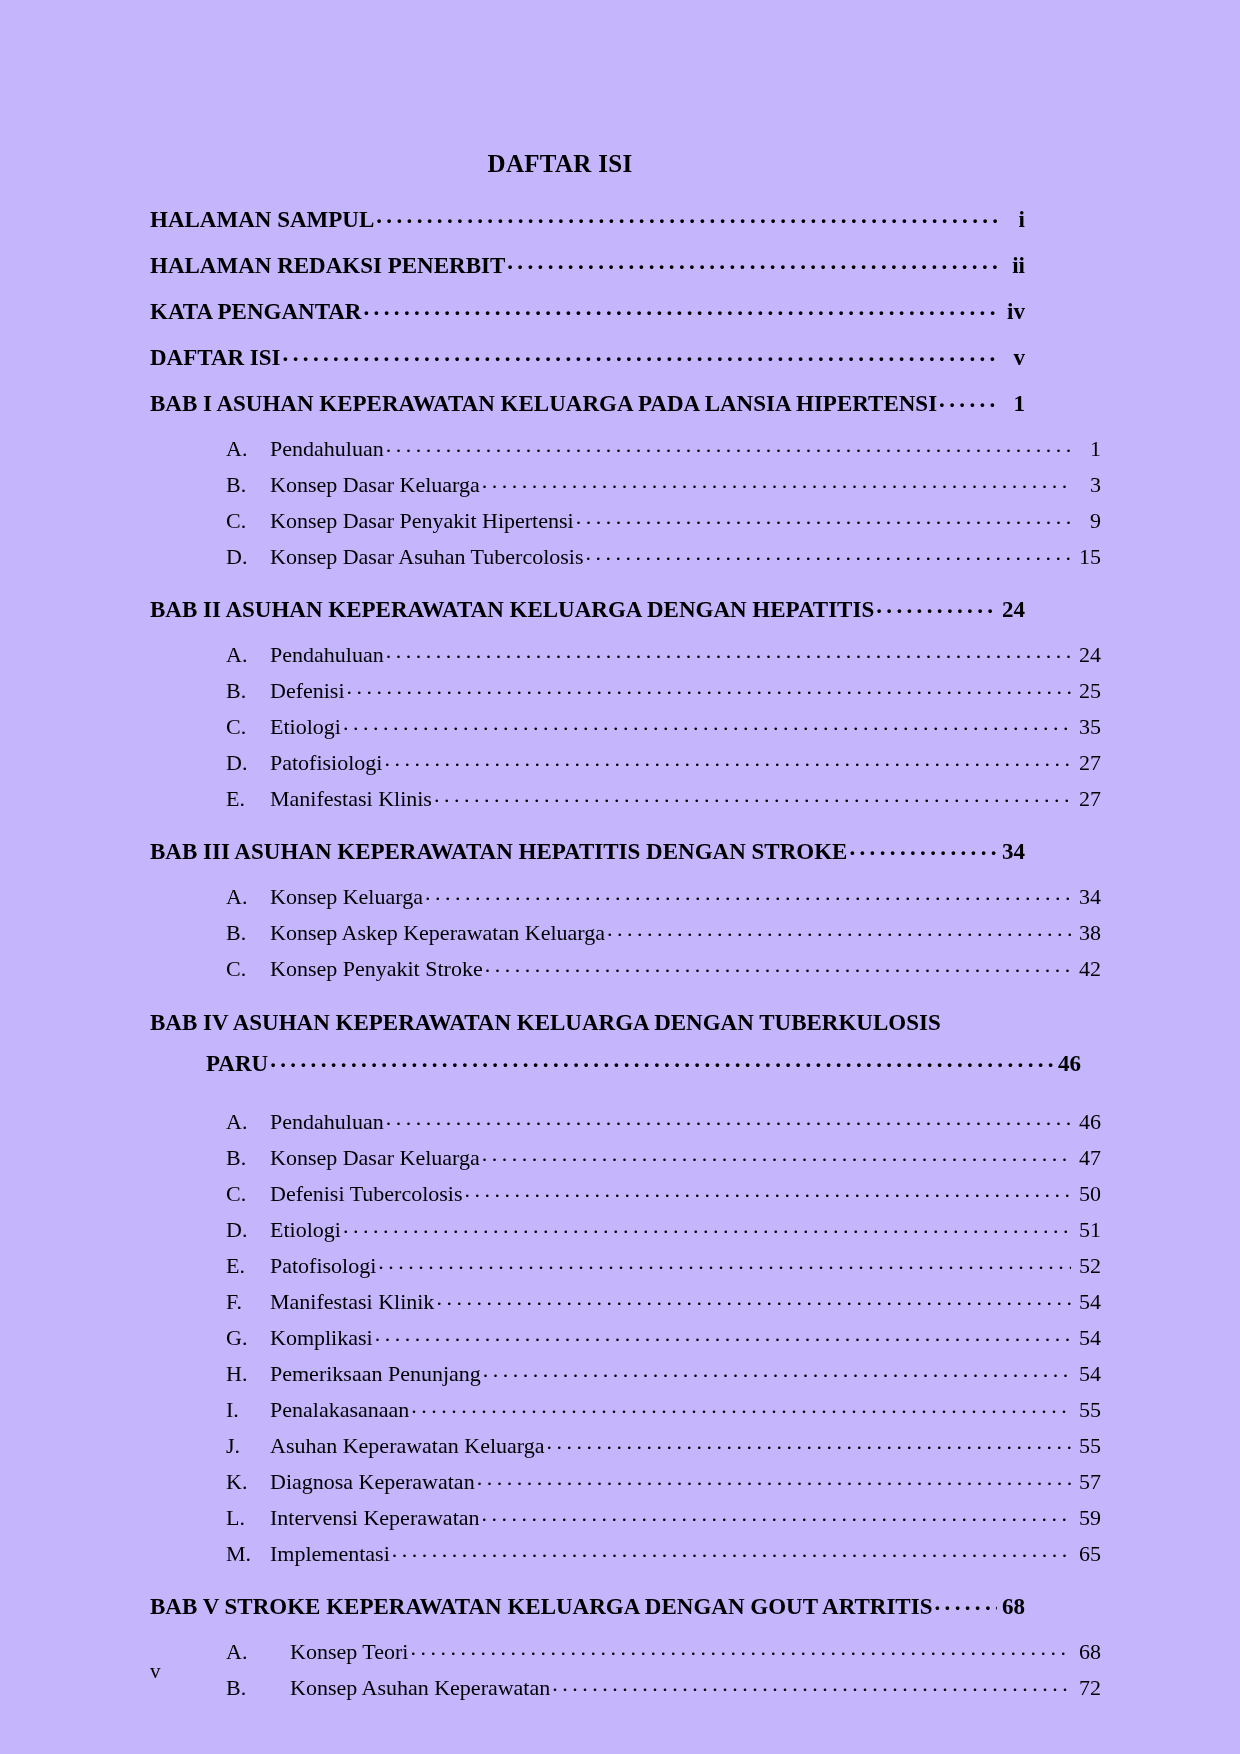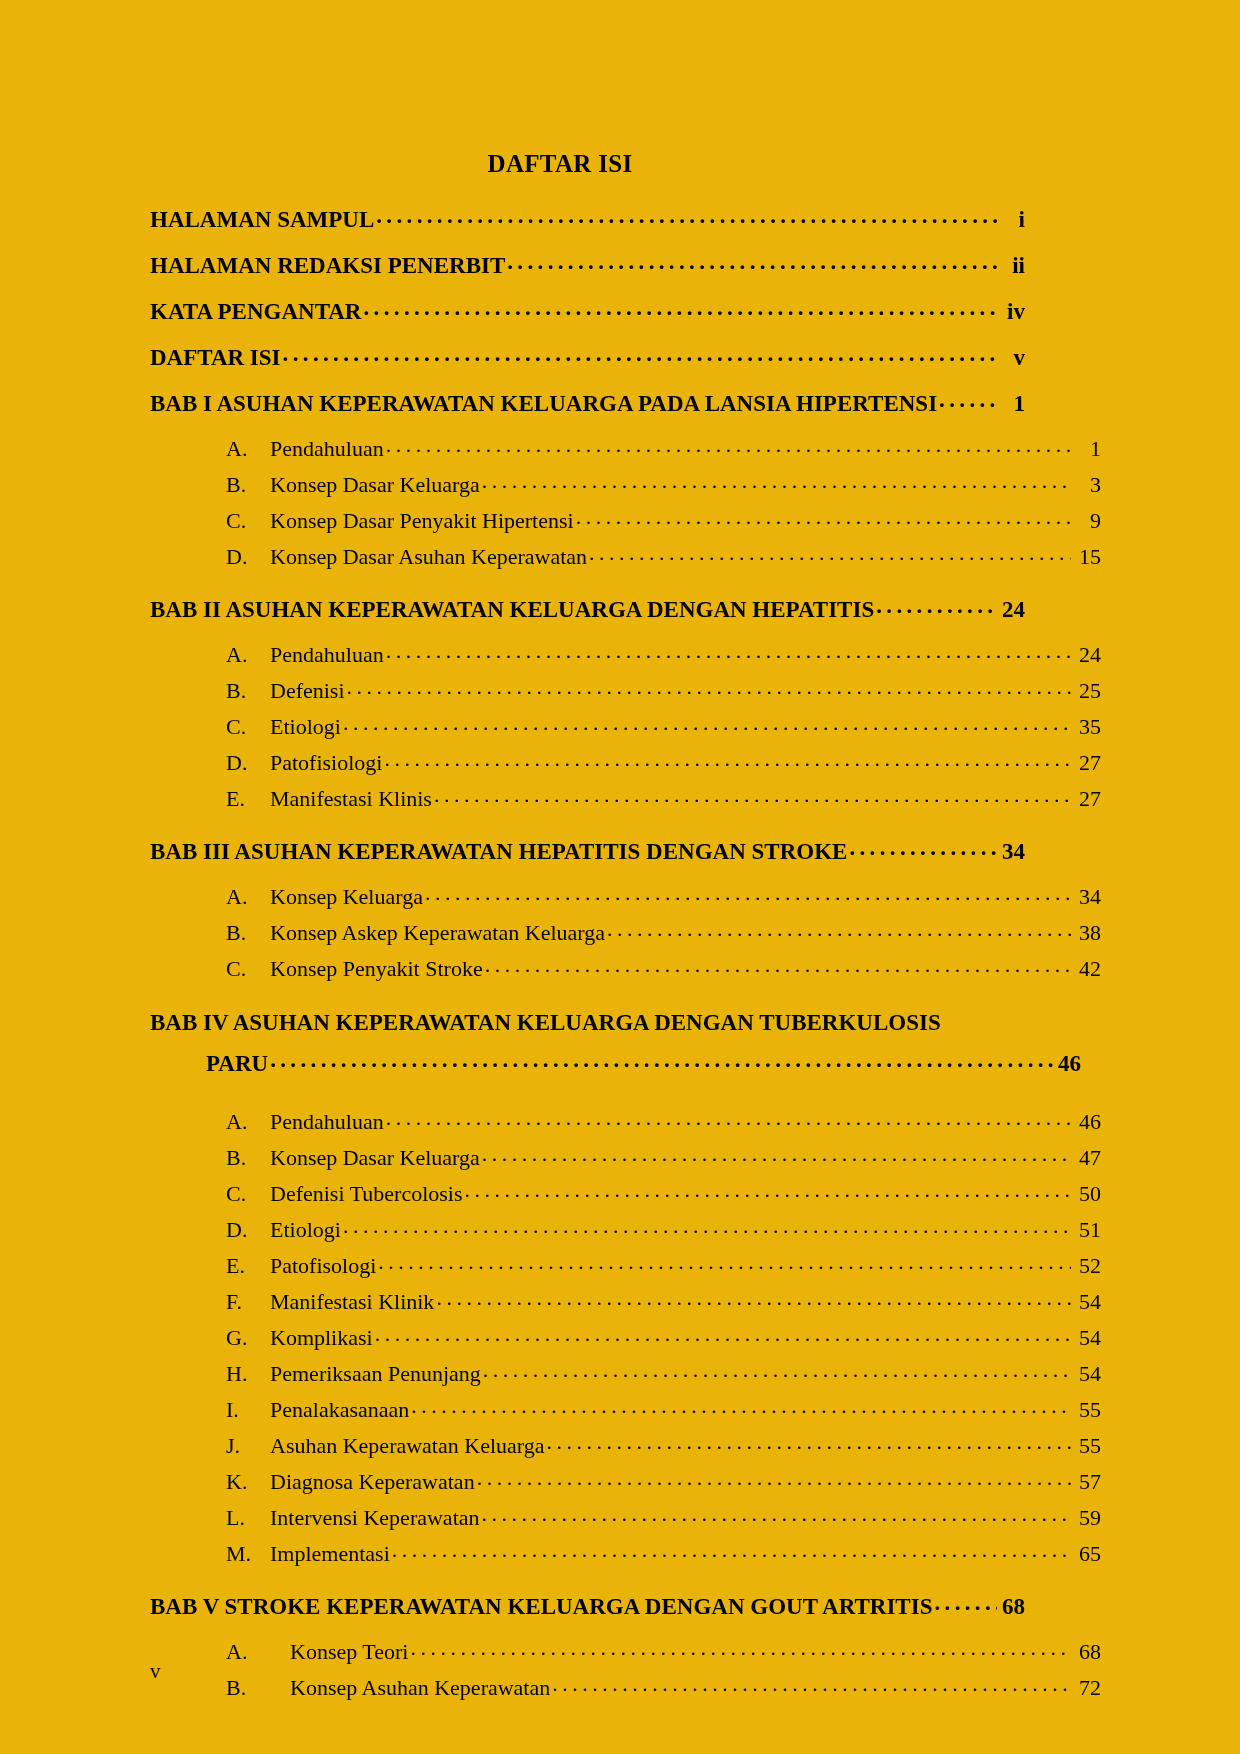--- a/index.html
+++ b/index.html
@@ -9,21 +9,21 @@
   }
   body {
     font-family: "Liberation Serif", "DejaVu Serif", serif;
     color: #000000;
   }
   .page {
     position: relative;
     width: 1240px;
     height: 1754px;
     box-sizing: border-box;
-    background: #eab308;
+    background: #c4b5fd;
     padding: 150px 215px 12px 150px;
     overflow: hidden;
   }
 
   
   .doc-title {
     text-align: center;
     font-weight: bold;
     font-size: 25px;
     letter-spacing: 0.3px;
@@ -165,21 +165,21 @@
       <span class="pageno">3</span>
     </div>
     <div class="toc-row lvl2">
       <span class="marker">C.</span>
       <span class="label">Konsep Dasar Penyakit Hipertensi</span>
       <span class="leader"></span>
       <span class="pageno">9</span>
     </div>
     <div class="toc-row lvl2">
       <span class="marker">D.</span>
-      <span class="label">Konsep Dasar Asuhan Keperawatan</span>
+      <span class="label">Konsep Dasar Asuhan Tubercolosis</span>
       <span class="leader"></span>
       <span class="pageno">15</span>
     </div>
   </div>
 
   <div class="group">
     <div class="toc-row lvl1 bab">
       <span class="label">BAB II ASUHAN KEPERAWATAN KELUARGA DENGAN HEPATITIS</span>
       <span class="leader"></span>
       <span class="pageno">24</span>

